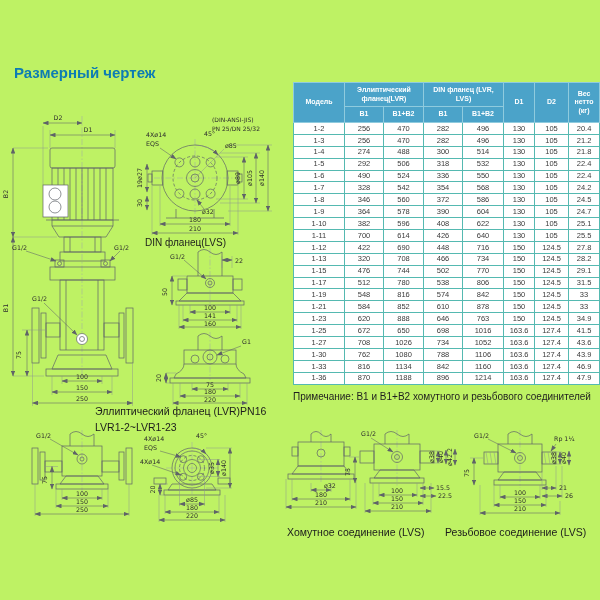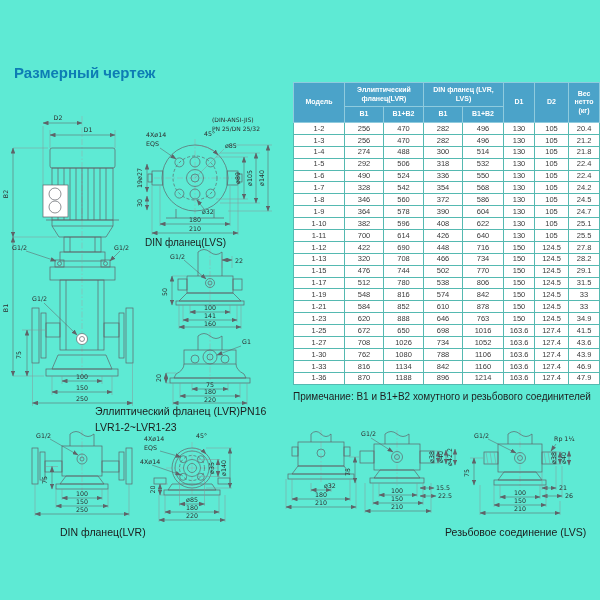--- a/index.html
+++ b/index.html
@@ -1,16 +1,16 @@
 <!DOCTYPE html>
 <html><head>
 <meta charset="utf-8">
 <style>
   html,body{margin:0;padding:0;background:#fff;}
-  .page{position:relative;width:600px;height:600px;background:#5eead4;overflow:hidden;
+  .page{position:relative;width:600px;height:600px;background:#bef264;overflow:hidden;
         font-family:"Liberation Sans",sans-serif;}
   .title{position:absolute;left:14px;top:64px;font-size:15px;font-weight:bold;color:#0d7cb4;}
   .panel{position:absolute;}
   svg{display:block;overflow:visible;}
   svg .s{fill:none;stroke:#5f6368;stroke-width:.7;}
   svg .sf{fill:#fff;stroke:#5f6368;stroke-width:.7;}
   svg .cl{fill:none;stroke:#9fa4a8;stroke-width:.5;stroke-dasharray:6 2 1.5 2;}
   svg .ext{fill:none;stroke:#8b8f93;stroke-width:.45;}
   svg .dim{fill:none;stroke:#5f6368;stroke-width:.55;}
   svg .ldr{fill:none;stroke:#5f6368;stroke-width:.55;}
@@ -334,21 +334,20 @@
       <text x="4" y="22">EQS</text>
       <text x="0" y="36">4Xø14</text>
       <text x="74" y="40" text-anchor="middle" transform="rotate(-90 74 40)">ø35</text>
       <text x="86" y="40" text-anchor="middle" transform="rotate(-90 86 40)">ø140</text>
       <text x="15" y="61.5" text-anchor="middle" transform="rotate(-90 15 61.5)">20</text>
       <text x="52" y="74" text-anchor="middle">ø85</text>
       <text x="52" y="82" text-anchor="middle">180</text>
       <text x="52" y="90" text-anchor="middle">220</text>
     </svg>
   </div>
-  <div class="caption" style="left:60px;top:526px;width:160px">DIN фланец(LVR)</div>
 
   <div class="panel" style="left:283px;top:428px;width:174px;height:96px">
     <svg viewBox="0 0 174 96" width="174" height="96">
       <g>
         <line class="cl" x1="38" y1="2" x2="38" y2="56"></line>
         <path class="s" d="M28,6 q5,-5 10,0 t10,0"></path>
         <path class="s" d="M28,6 V14 M48,6 V14"></path>
         <rect class="s" x="15" y="14" width="46" height="24"></rect>
         <circle class="s" cx="38" cy="25" r="4"></circle>
         <rect class="s" x="9" y="19" width="6" height="9"></rect>
@@ -403,20 +402,21 @@
       <text x="151" y="29" text-anchor="middle" transform="rotate(-90 151 29)">ø38</text>
       <text x="160" y="29" text-anchor="middle" transform="rotate(-90 160 29)">ø40</text>
       <text x="169" y="29" text-anchor="middle" transform="rotate(-90 169 29)">ø42.2</text>
       <text x="153" y="62">15.5</text>
       <text x="155" y="70">22.5</text>
       <text x="114" y="65" text-anchor="middle">100</text>
       <text x="114" y="73" text-anchor="middle">150</text>
       <text x="114" y="81" text-anchor="middle">210</text>
     </svg>
   </div>
+  <div class="caption" style="left:287px;top:526px;width:160px">Хомутное соединение (LVS)</div>
 
   <div class="panel" style="left:458px;top:428px;width:142px;height:96px">
     <svg viewBox="0 0 142 96" width="142" height="96">
       <g>
         <line class="cl" x1="62" y1="2" x2="62" y2="60"></line>
         <path class="s" d="M50,6 q6,-5 12,0 t12,0"></path>
         <path class="s" d="M50,6 V16 M74,6 V16"></path>
         <rect class="s" x="40" y="16" width="44" height="28"></rect>
         <circle class="s" cx="62" cy="30" r="5.5"></circle>
         <circle class="s" cx="62" cy="30" r="2.5"></circle>

